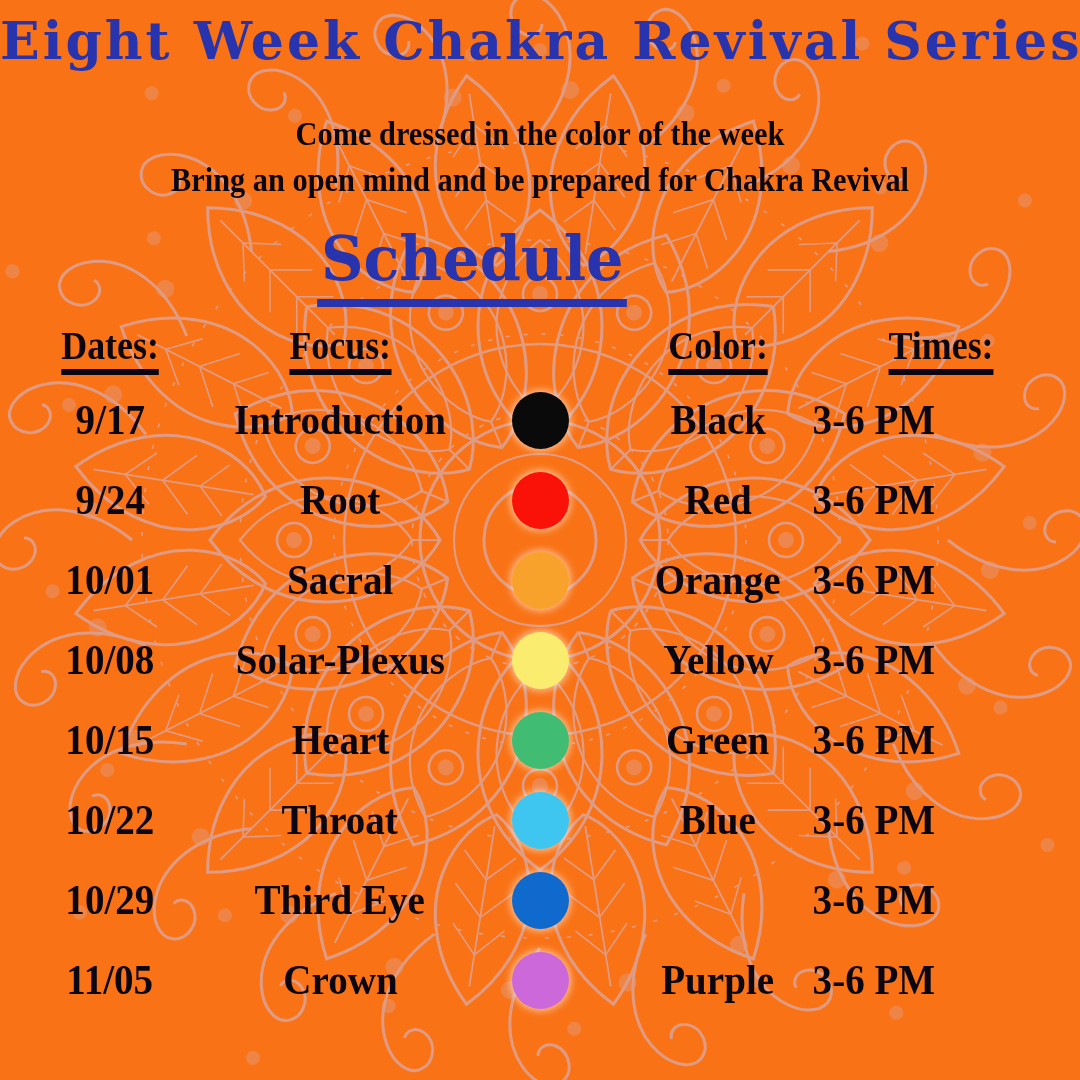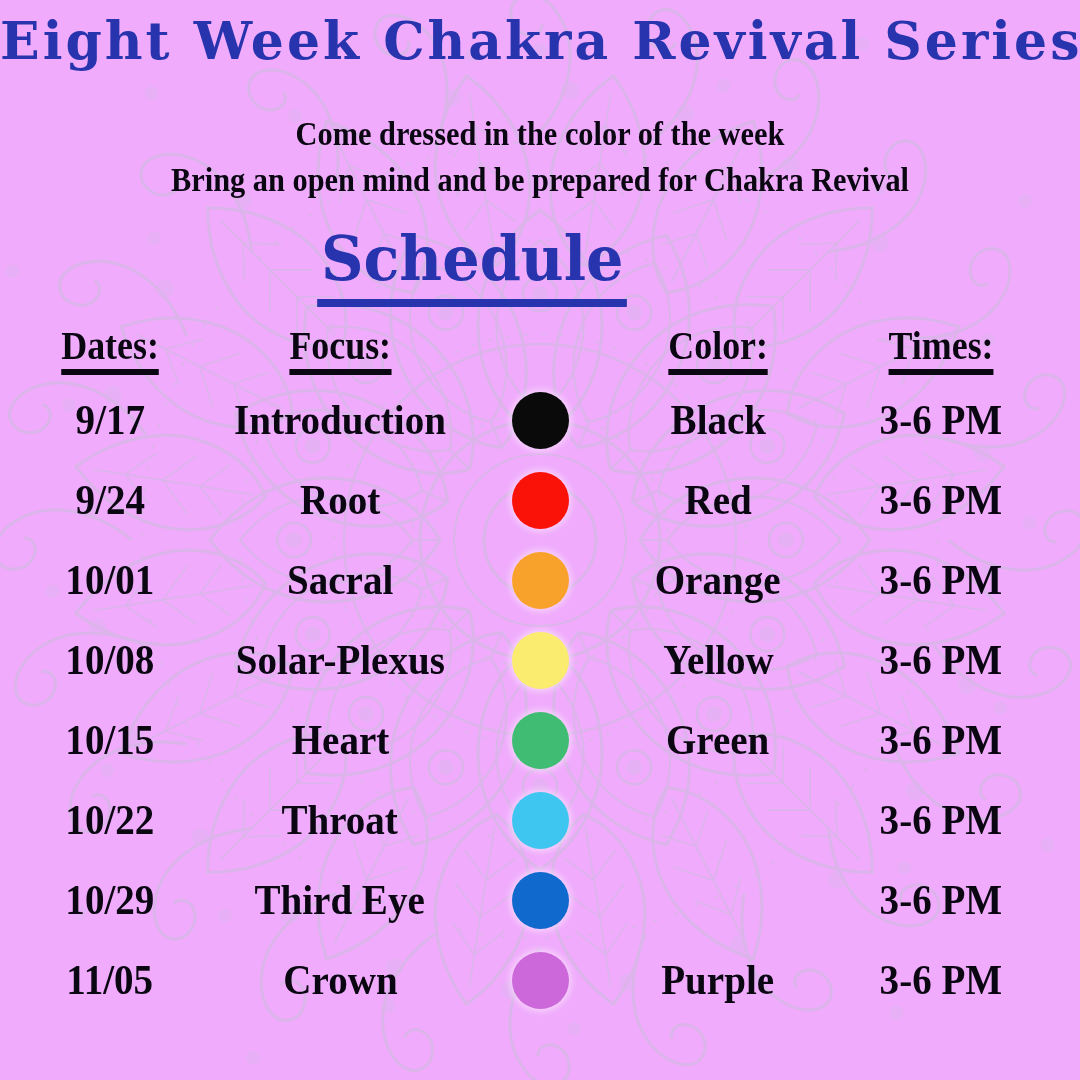--- a/index.html
+++ b/index.html
@@ -11,21 +11,21 @@
     height: 1080px;
     overflow: hidden;
     font-family: "Liberation Serif", "DejaVu Serif", serif;
     background: #efe2fc;
   }
 
   #poster {
     position: relative;
     width: 1080px;
     height: 1080px;
-    background: #f0abfc;
+    background: #f97316;
     overflow: hidden;
   }
 
   
   #mandala-bg {
     position: absolute;
     left: 0;
     top: 0;
     width: 1080px;
     height: 1080px;
@@ -126,21 +126,21 @@
 
   
   .body-cell { font-size: 42px; }
   .body-cell span { display: inline-block; transform: scaleX(0.93); }
 
   
   .col-dates   { left: 20px;  width: 180px; justify-content: center; }
   .col-focus   { left: 170px; width: 340px; justify-content: center; }
   .col-dot     { left: 490px; width: 100px; justify-content: center; }
   .col-color   { left: 600px; width: 236px; justify-content: center; }
-  .col-times   { left: 836px; width: 210px; justify-content: center; }
+  .col-times   { left: 808px; width: 210px; }
 
   .head-dates  { left: 20px;  width: 180px; justify-content: center; }
   .head-focus  { left: 170px; width: 340px; justify-content: center; }
   .head-color  { left: 600px; width: 236px; justify-content: center; align-items: center; }
   .head-times  { left: 836px; width: 210px; justify-content: center; }
 
   .dot {
     width: 57px;
     height: 57px;
     border-radius: 50%;
@@ -421,20 +421,23 @@
   <div class="row">
     <div class="cell body-cell col-dates">
       <span>10/22</span>
     </div>
     <div class="cell body-cell col-focus">
       <span>Throat</span>
     </div>
     <div class="cell col-dot">
       <div class="dot" style="background: rgb(62, 198, 240);"></div>
     </div>
+    <div class="cell body-cell col-color">
+      <span>Blue</span>
+    </div>
     <div class="cell body-cell col-times">
       <span>3-6 PM</span>
     </div>
   </div>
 
   <div class="row">
     <div class="cell body-cell col-dates">
       <span>10/29</span>
     </div>
     <div class="cell body-cell col-focus">

